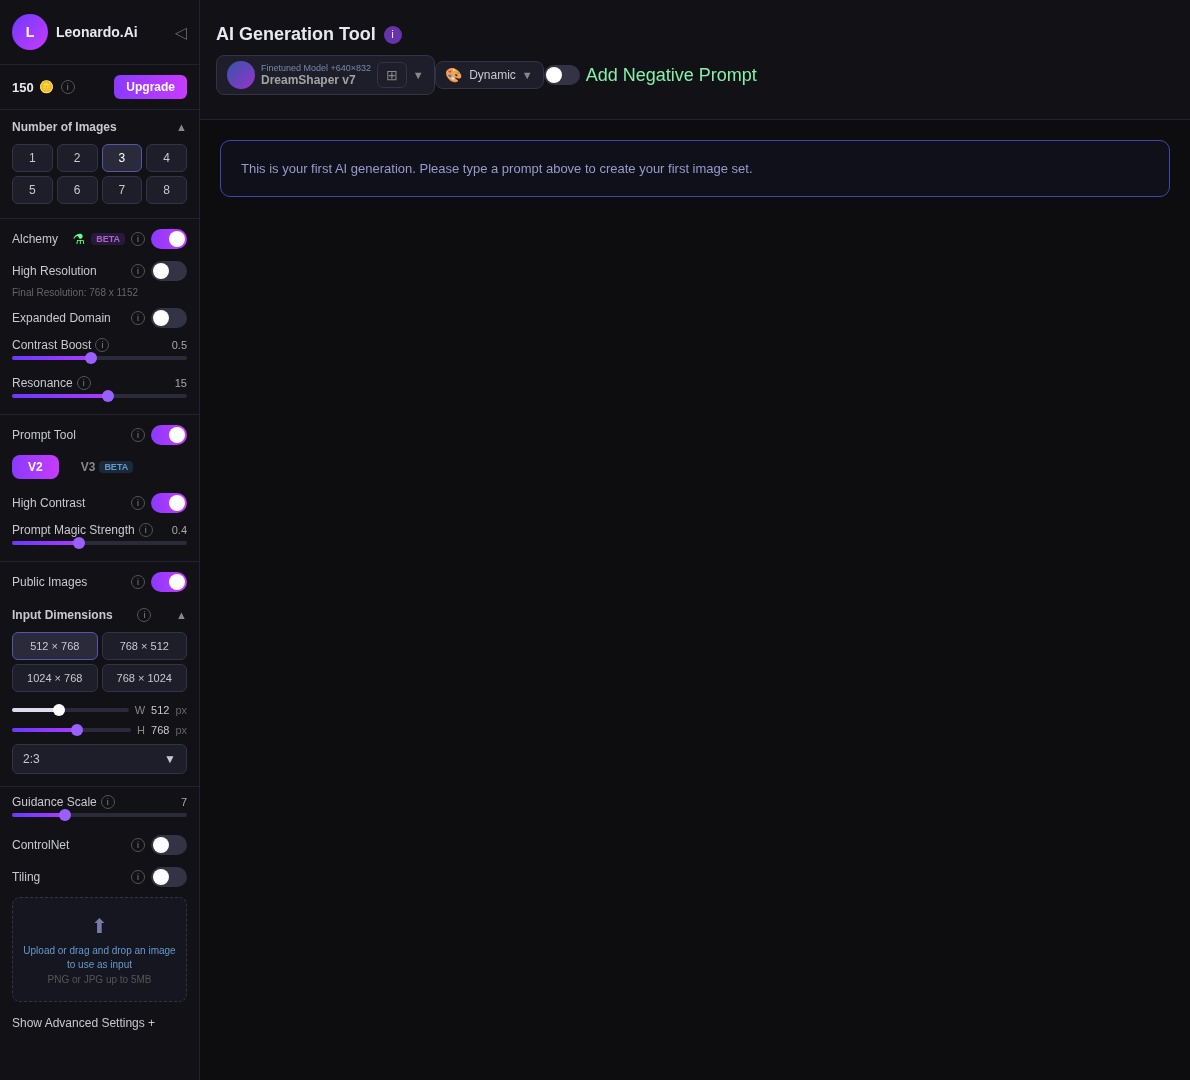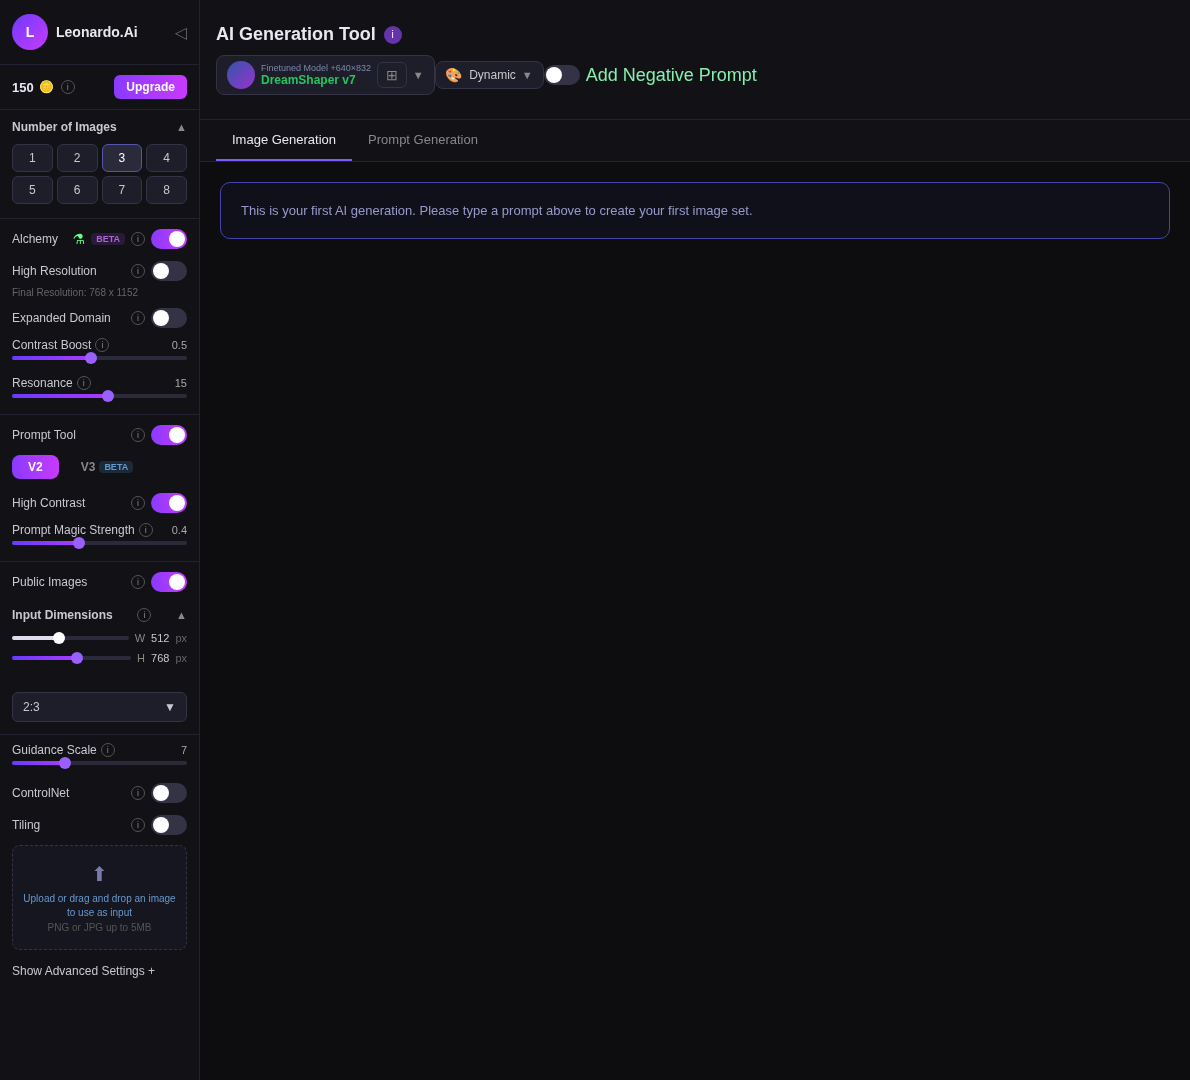--- a/index.html
+++ b/index.html
@@ -355,21 +355,20 @@
       background: #1e1e2a;
       border: 1px solid #333345;
       border-radius: 6px;
       color: #c8c8d0;
       padding: 7px 10px;
       font-size: 12px;
       display: flex;
       align-items: center;
       justify-content: space-between;
       cursor: pointer;
-      margin-top: 20px;
     }
 
     .image-prompt-tabs {
       display: flex;
       gap: 4px;
       padding: 6px 12px;
     }
     .img-tab {
       flex: 1;
       padding: 7px 0;
@@ -489,21 +488,21 @@
       cursor: pointer;
     }
     .model-avatar {
       width: 28px;
       height: 28px;
       border-radius: 50%;
       background: linear-gradient(135deg, #3355aa, #9933cc);
     }
     .model-info { display: flex; flex-direction: column; }
     .model-tag { font-size: 9px; color: #7788aa; }
-    .model-name { font-size: 12px; font-weight: 600; color: #22c55e; }
+    .model-name { font-size: 12px; font-weight: 600; color: #a3a3a3; }
     .tool-icon-btn {
       background: #1e1e2a;
       border: 1px solid #333345;
       border-radius: 6px;
       padding: 4px 8px;
       cursor: pointer;
       color: #888;
       font-size: 14px;
     }
 
@@ -727,20 +726,26 @@
           <div class="toggle-thumb"></div>
         </div>
     </div>
   </div>
 
   <div class="section-header">
     <span class="section-title">Input Dimensions</span>
     <span class="info-icon-sm">i</span>
     <span class="chevron">▲</span>
   </div>
+  <div class="dim-grid">
+    <div class="dim-btn active">512 × 768</div>
+    <div class="dim-btn">768 × 512</div>
+    <div class="dim-btn">1024 × 768</div>
+    <div class="dim-btn">768 × 1024</div>
+  </div>
 
   <div class="wh-row">
     <div class="wh-slider">
       <div class="wh-slider-fill-w"></div>
       <div class="wh-dot" style="left:40%"></div>
     </div>
     <span class="wh-label">W</span>
     <span class="wh-val">512</span>
     <span class="wh-unit">px</span>
   </div>
@@ -852,22 +857,18 @@
         </div>
         <span class="neg-prompt-label">Add Negative Prompt</span>
       </div>
 
       <div style="flex:1"></div>
 
 
     </div>
   </div>
 
-  <div class="content-tabs">
-    <div class="content-tab active">Image Generation</div>
-    <div class="content-tab">Prompt Generation</div>
-  </div>
 
   <div class="main-content">
     <div class="first-gen-msg">This is your first AI generation. Please type a prompt above to create your first image set.</div>
   </div>
 
 </div>
 
 </body></html>

